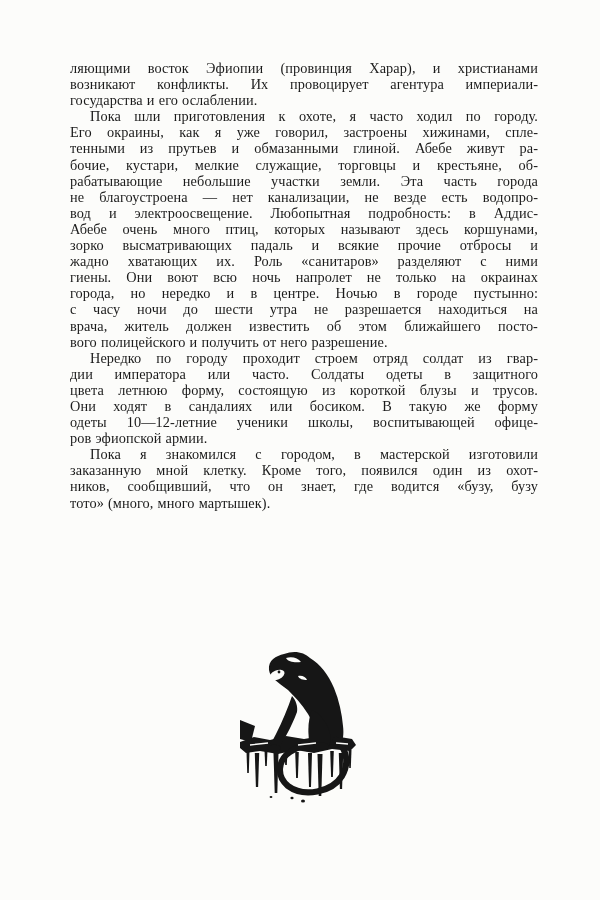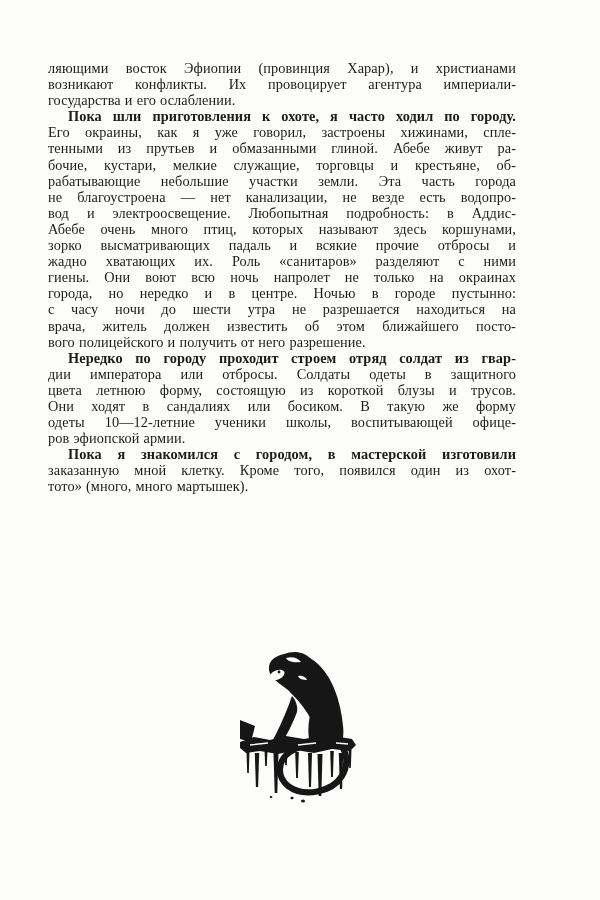--- a/index.html
+++ b/index.html
@@ -9,35 +9,35 @@
     font-family: "Liberation Serif", "DejaVu Serif", serif;
   }
   .page {
     position: relative;
     width: 600px; height: 900px;
     background: #fcfcfa;
     overflow: hidden;
   }
   .text-block {
     position: absolute;
-    left: 48px; top: 60px; width: 468px;
+    left: 70px; top: 60px; width: 468px;
     color: #1b1b1b;
   }
   .para { margin: 0; padding: 0; }
   .line {
     font-size: 14.3px;
     line-height: 16.1px;
     text-align: justify;
     text-align-last: justify;
     word-spacing: 0.4px;
     letter-spacing: 0.1px;
     white-space: normal;
   }
   .line.end { text-align-last: left; }
-  .line.indent { text-indent: 20px; font-weight: bold; }
+  .line.indent { text-indent: 20px; }
   .illustration {
     position: absolute;
     top: 650px; left: 50%;
     transform: translateX(-50%);
     width: 120px; height: 155px;
   }
   .illustration svg { display: block; width: 120px; height: 155px; }
 </style>
 </head>
 <body>
@@ -65,30 +65,31 @@
       <div class="line">жадно хватающих их. Роль «санитаров» разделяют с ними</div>
       <div class="line">гиены. Они воют всю ночь напролет не только на окраинах</div>
       <div class="line">города, но нередко и в центре. Ночью в городе пустынно:</div>
       <div class="line">с часу ночи до шести утра не разрешается находиться на</div>
       <div class="line">врача, житель должен известить об этом ближайшего посто-</div>
       <div class="line end">вого полицейского и получить от него разрешение.</div>
     </div>
 
     <div class="para">
       <div class="line indent">Нередко по городу проходит строем отряд солдат из гвар-</div>
-      <div class="line">дии императора или отбросы. Солдаты одеты в защитного</div>
+      <div class="line">дии императора или часто. Солдаты одеты в защитного</div>
       <div class="line">цвета летнюю форму, состоящую из короткой блузы и трусов.</div>
       <div class="line">Они ходят в сандалиях или босиком. В такую же форму</div>
       <div class="line">одеты 10—12-летние ученики школы, воспитывающей офице-</div>
       <div class="line end">ров эфиопской армии.</div>
     </div>
 
     <div class="para">
       <div class="line indent">Пока я знакомился с городом, в мастерской изготовили</div>
       <div class="line">заказанную мной клетку. Кроме того, появился один из охот-</div>
+      <div class="line">ников, сообщивший, что он знает, где водится «бузу, бузу</div>
       <div class="line end">тото» (много, много мартышек).</div>
     </div>
 
 
   </div>
 
   <div class="illustration">
     <svg viewBox="0 0 120 155" xmlns="http://www.w3.org/2000/svg" aria-hidden="true">
       <g fill="#161616" stroke="none">
 

